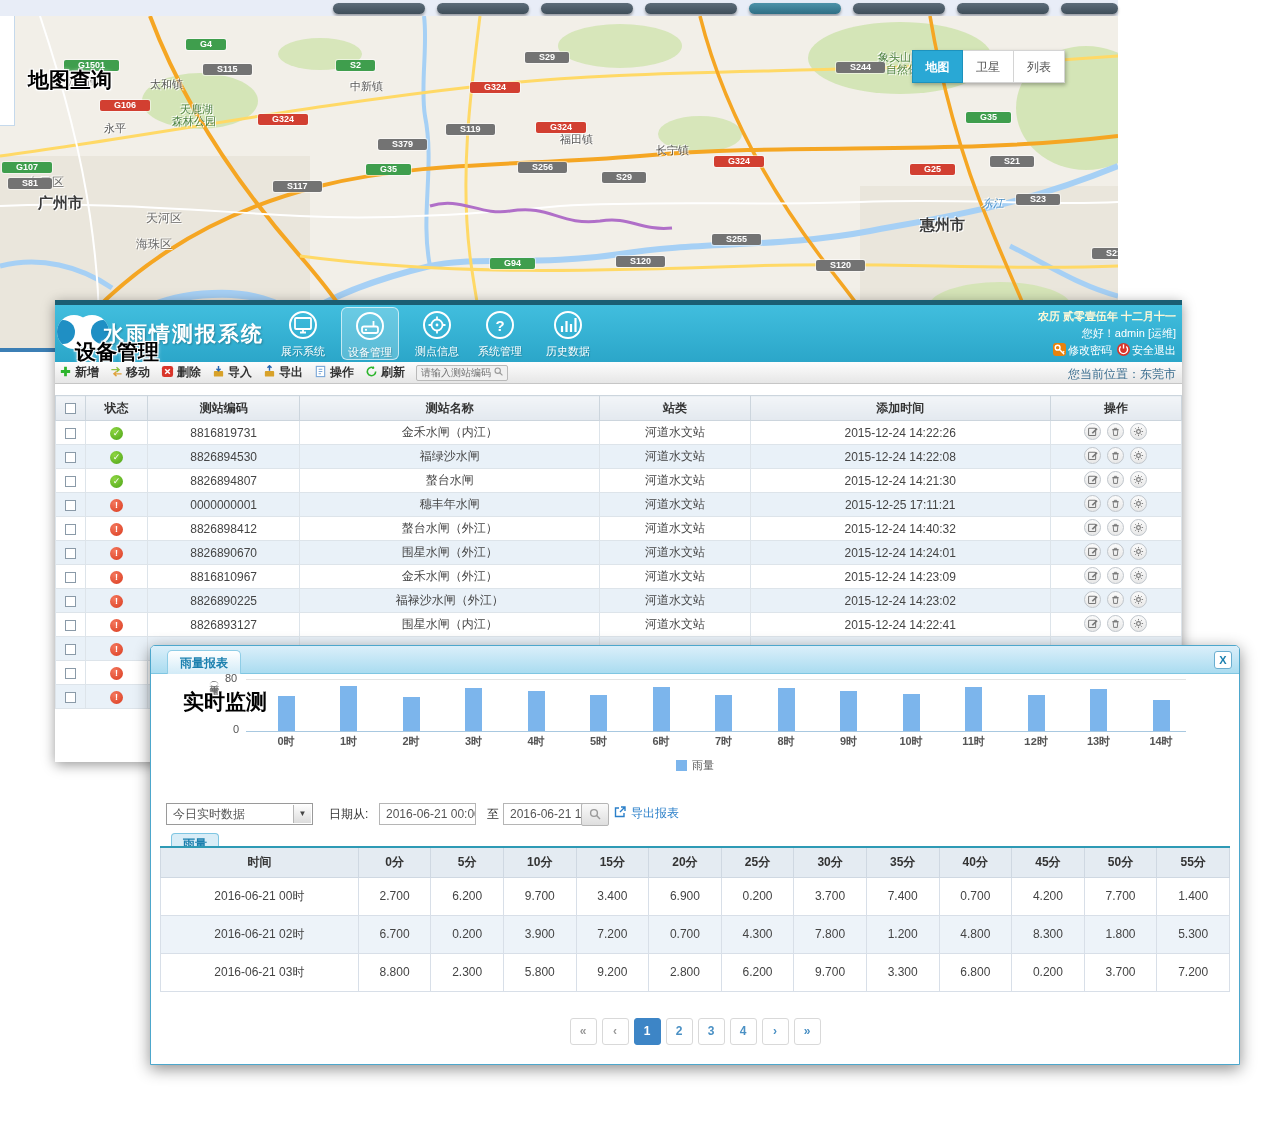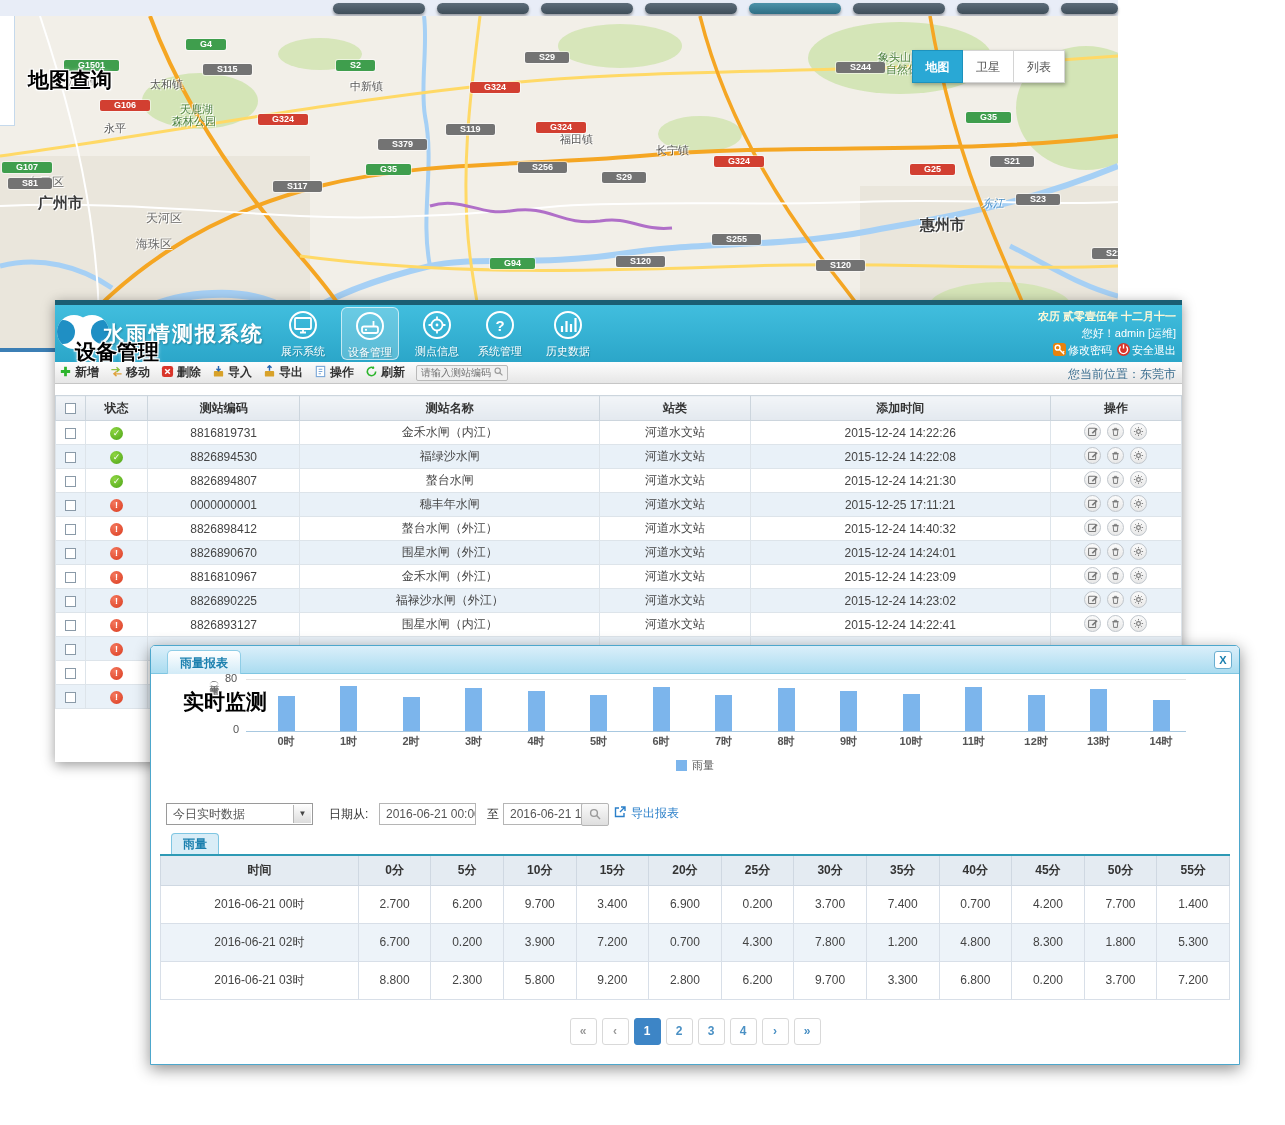--- a/index.html
+++ b/index.html
@@ -115,21 +115,21 @@
     padding-left:6px; width:97px; background:#fff; }
   #rt-searchbtn { position:absolute; left:430px; top:0; width:28px; height:23px;
     background:linear-gradient(#fafafa,#dedede); border:1px solid #b5b5b5; border-radius:2px; cursor:pointer; }
   #rt-searchbtn svg { width:14px; height:14px; margin:3px 6px; display:block; }
   #rt-export { position:absolute; left:462px; top:2px; display:inline-flex; align-items:flex-end; cursor:pointer; }
   #rt-export svg { width:14px; height:14px; margin-right:4px; }
   #rt-export span { color:#2a7fc9; font-size:12px; }
   #rt-datatab { position:absolute; left:20px; top:187px; height:21px; line-height:21px; padding:0 11px;
     background:#d9edf7; border:1px solid #7fc6e2; border-bottom:none; border-radius:4px 4px 0 0;
     font-size:12px; font-weight:bold; color:#1a7fae; }
-  #rt-table-wrap { position:absolute; left:9px; top:208px; width:1070px; }
+  #rt-table-wrap { position:absolute; left:9px; top:200px; width:1070px; }
   table.rain { width:100%; border-collapse:collapse; table-layout:fixed; font-size:12px; border-top:2px solid #2e9ab5; }
   table.rain th { height:30px; background:#e4ebf2; border:1px solid #cfd8e2; color:#333; }
   table.rain td { height:38px; border:1px solid #d8dfe8; text-align:center; color:#444; }
   table.rain tbody tr:nth-child(even) td { background:#edf3f9; }
   table.rain col.timecol { width:18.5%; }
   #rt-pager { position:absolute; left:0; top:372px; width:100%; display:flex; justify-content:center; gap:5px; }
   .pg { min-width:27px; height:27px; line-height:25px; text-align:center; border:1px solid #d9d9d9;
     border-radius:3px; background:#fff; color:#4a90c4; font-size:12px; font-weight:bold; cursor:pointer; }
   .pg.muted { color:#999; }
   .pg.active { background:#3d85c6; border-color:#3d85c6; color:#fff; }

